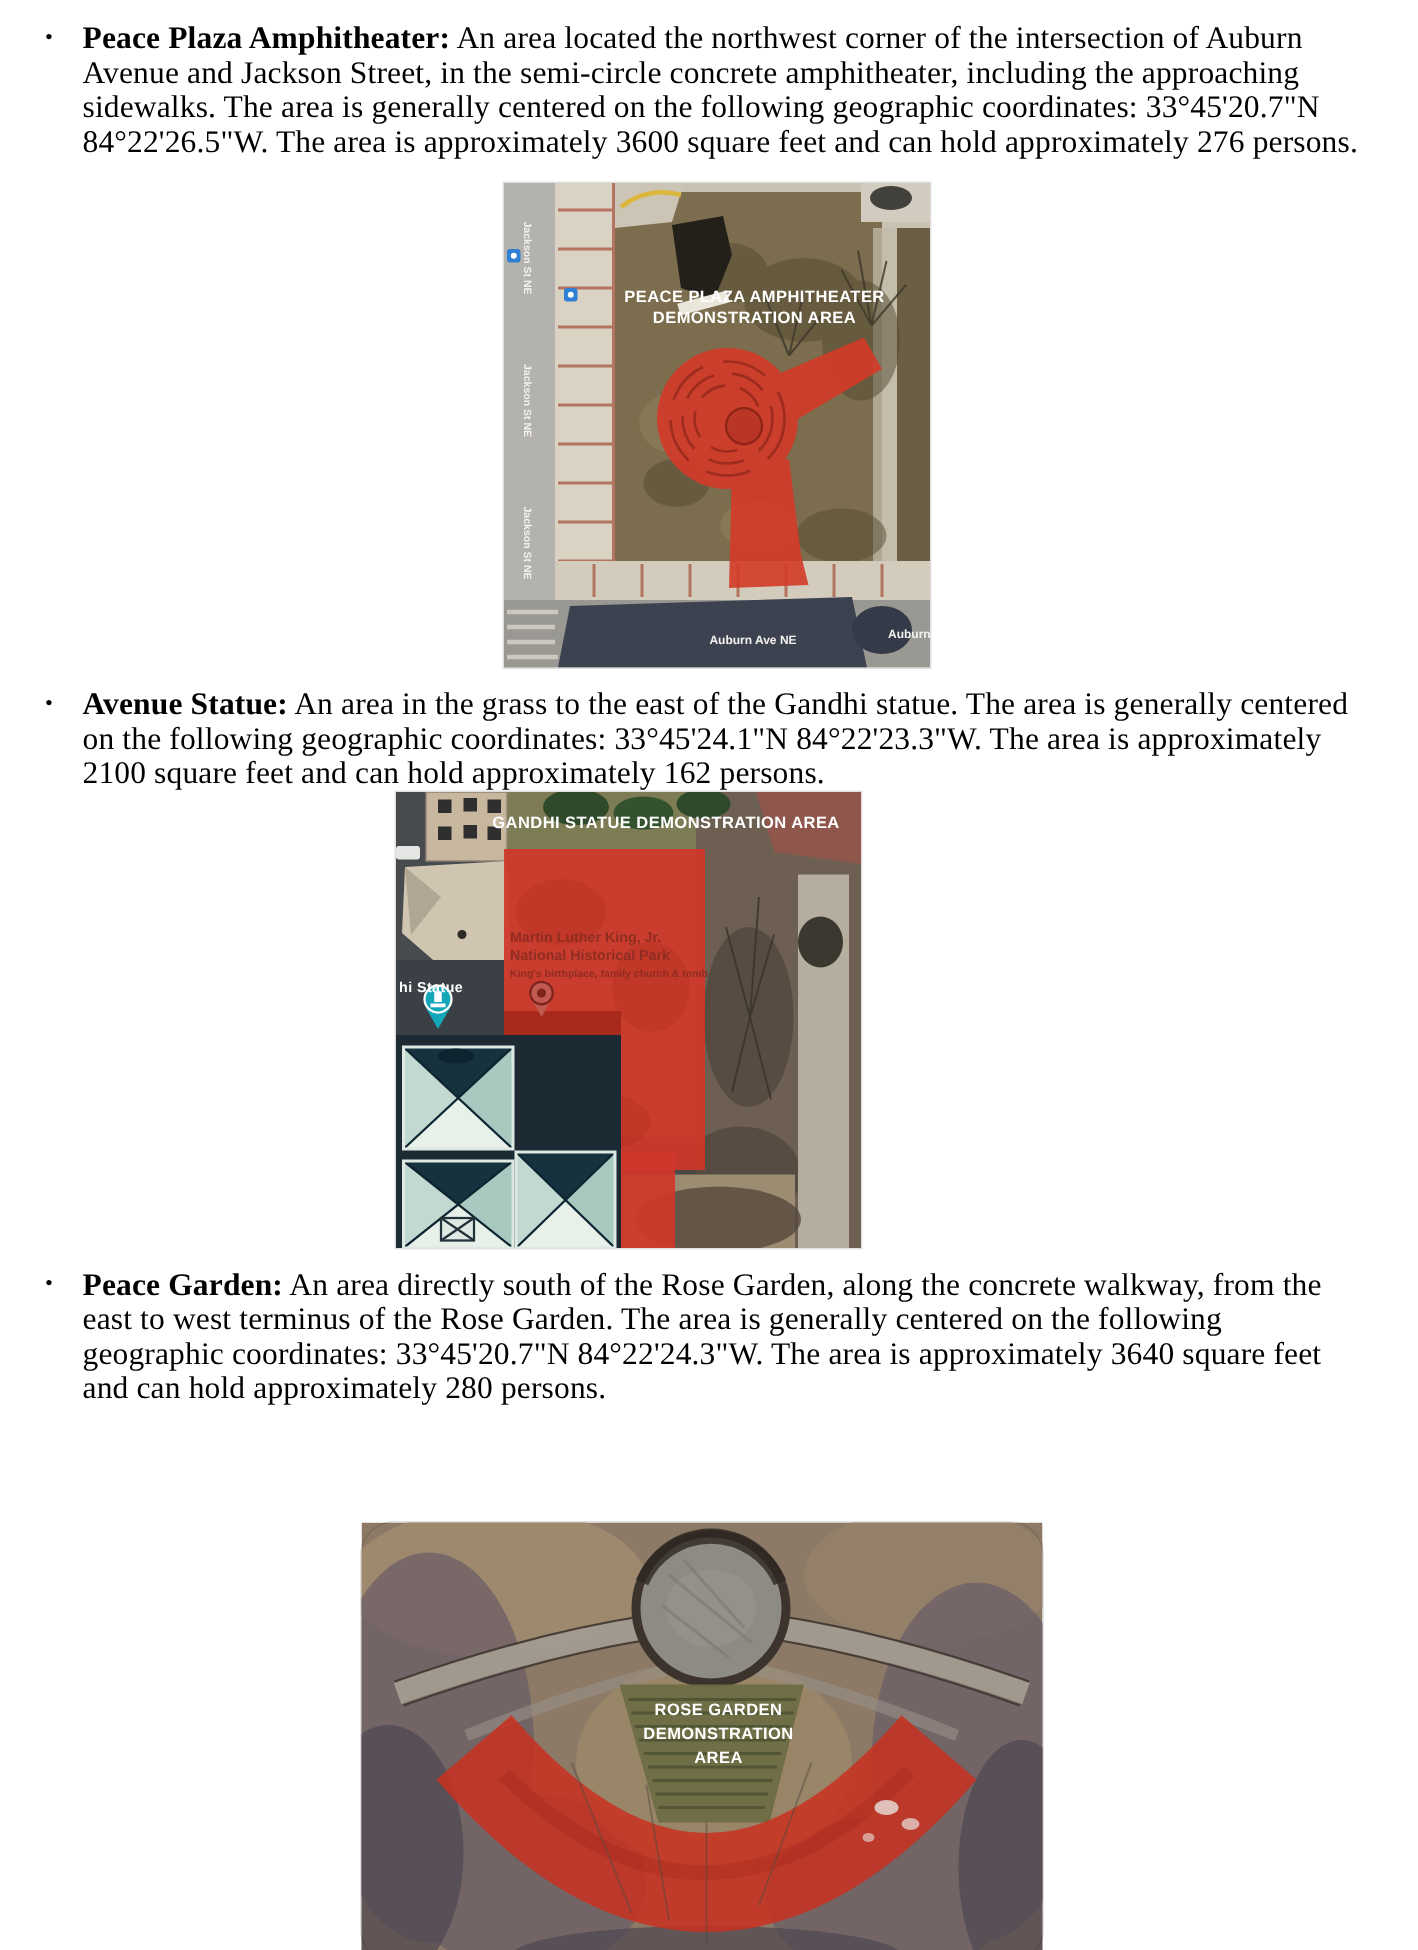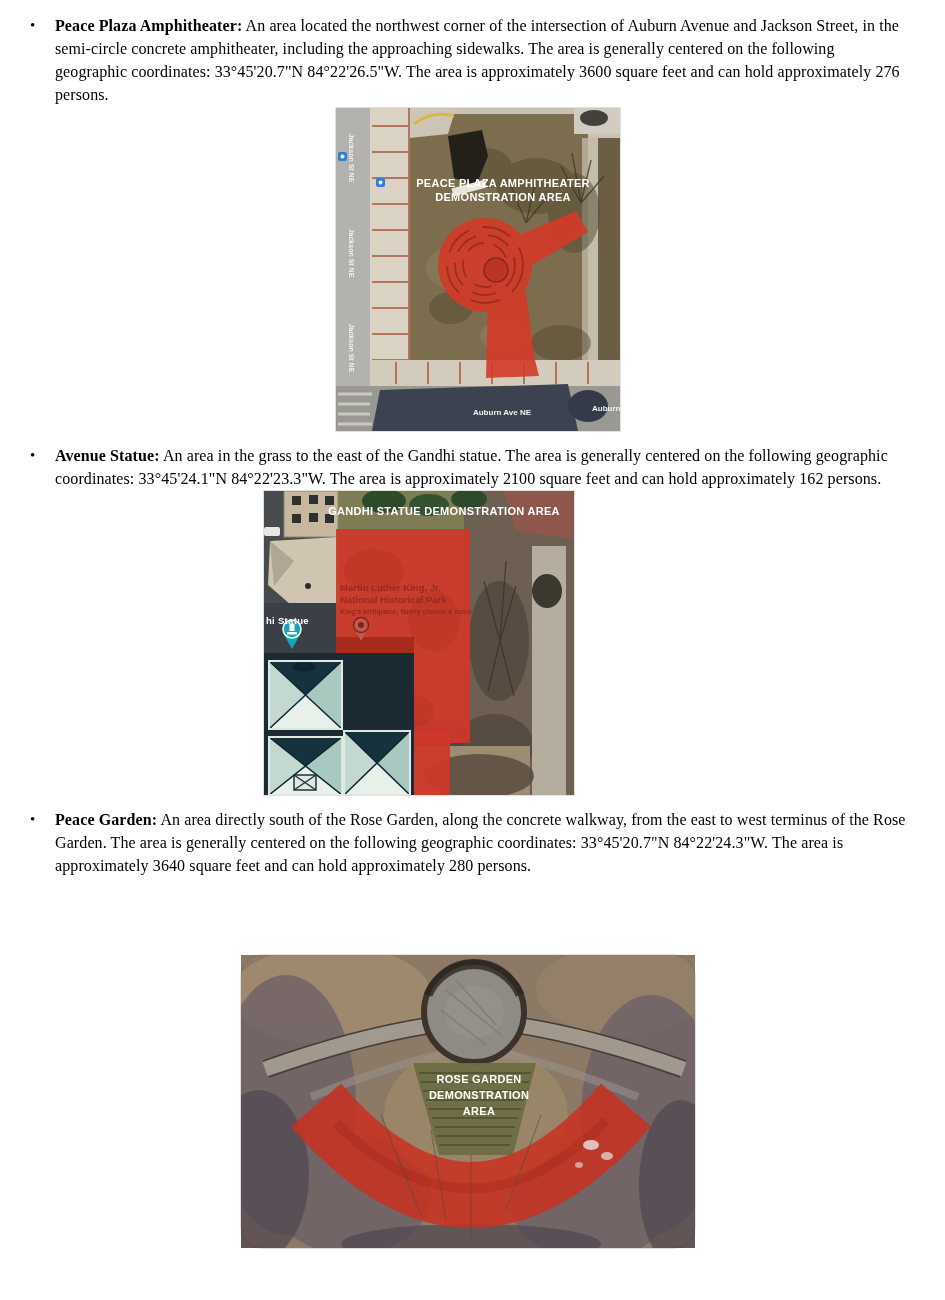--- a/index.html
+++ b/index.html
@@ -20,27 +20,27 @@
   }
   .bullet{
     flex:none;
     width:25px;
     font-size:15px;
     line-height:23px;
   }
   .para{
     margin:0;
     width:852px;
-    font-size:16px;
+    font-size:21px;
     line-height:23px;
     letter-spacing:0.1px;
   }
   .para strong{font-weight:bold;}
   figure.map{padding:0;outline:1px solid rgba(0,0,0,0.12);}
-  .map1{margin:2px 0 13px 336px;width:284px;height:323px;}
+  .map1{margin:16px 0 13px 336px;width:284px;height:323px;}
   .map2{margin:1px 0 13px 264px;width:310px;height:304px;}
   .map3{margin:78px 0 0 241px;width:454px;height:293px;border-radius:22px;}
   svg{display:block;}
   .svg-label{
     font-family:"Liberation Sans", sans-serif;
     fill:#ffffff;
     font-weight:600;
     letter-spacing:0.3px;
   }
   .svg-street{

